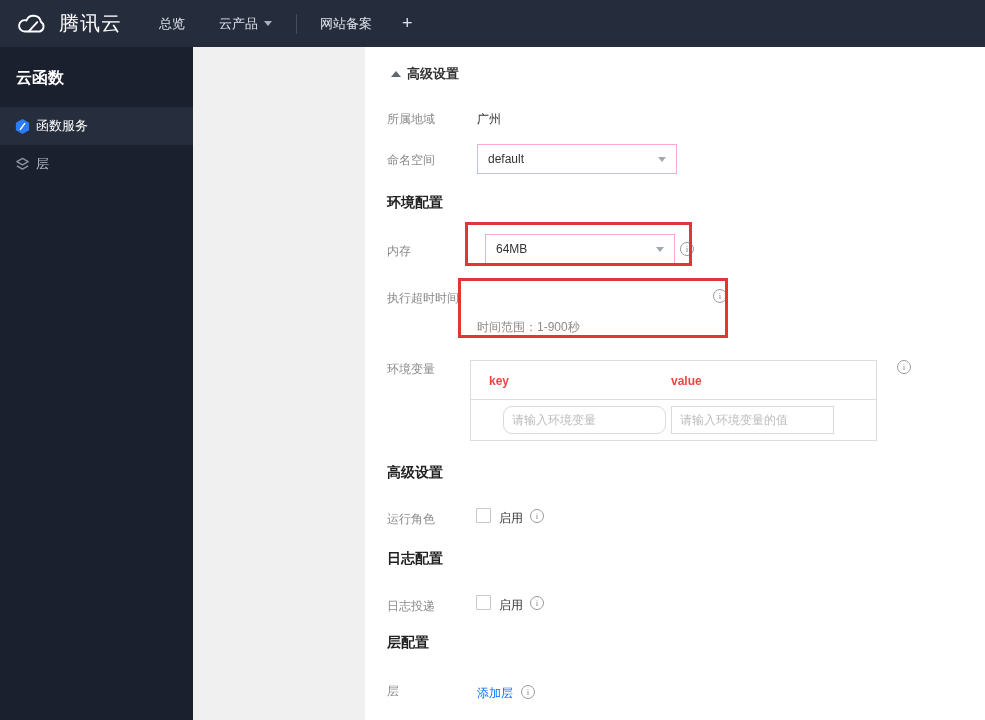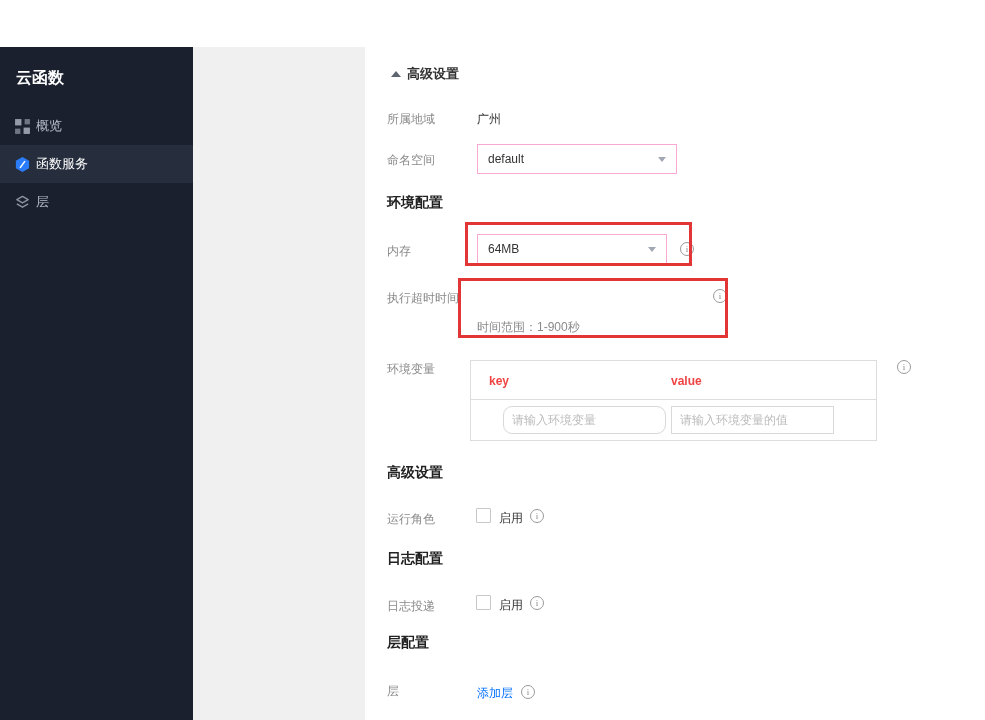--- a/index.html
+++ b/index.html
@@ -82,35 +82,43 @@
 
   .link { position: absolute; font-size: 12px; color: #006eff; text-decoration: none; cursor: pointer; }
 
   .redbox { position: absolute; border: 3px solid #e23535; z-index: 6; pointer-events: none; }
 </style>
 </head>
 <body>
 
 <div id="app">
 
+  <header id="topnav">
+    <div class="brand">
+      <span>
+        <svg viewBox="0 0 36 26" fill="none" stroke="#ffffff" stroke-width="2" stroke-linecap="round" stroke-linejoin="round">
+          <path d="M9.5 21.5 a6 6 0 1 1 1.6-11.7 a8 8 0 0 1 15.3 1.5 a5.6 5.6 0 0 1-1.2 10.2 H9.5 z"></path>
+          <path d="M22.5 11.5 L13.5 21.3"></path>
+        </svg>
+      </span>
+      <span class="brand-text">腾讯云</span>
+    </div>
+    <span class="nav-item nav-overview">总览</span>
+    <span class="nav-item nav-products">
+      <span>云产品</span>
+      <span class="nav-caret"></span>
+    </span>
+    <span class="nav-divider"></span>
+    <span class="nav-item nav-beian">网站备案</span>
+    <span class="nav-item nav-plus">+</span>
+  </header>
 
   <aside id="sidebar">
     <div class="side-title">云函数</div>
     <div class="menu">
-      <div class="menu-item">
-        <span class="mi-icon">
-          <svg viewBox="0 0 16 16">
-            <rect x="1" y="1" width="6" height="6" fill="#959ca8"></rect>
-            <rect x="10" y="1" width="5" height="5" fill="#6f7683"></rect>
-            <rect x="1" y="10" width="5" height="5" fill="#6f7683"></rect>
-            <rect x="9" y="9" width="6" height="6" fill="#959ca8"></rect>
-          </svg>
-        </span>
-        <span class="mi-label">概览</span>
-      </div>
       <div class="menu-item active">
         <span class="mi-icon">
           <svg viewBox="0 0 18 18">
             <polygon points="9,1 16,5 16,13 9,17 2,13 2,5" fill="#2b7cf8"></polygon>
             <line x1="11.6" y1="5.4" x2="6.4" y2="12.6" stroke="#ffffff" stroke-width="1.6"></line>
           </svg>
         </span>
         <span class="mi-label">函数服务</span>
       </div>
       <div class="menu-item">
@@ -139,21 +147,21 @@
 
     <span class="lbl" style="top:105px">命名空间</span>
     <div class="select" style="top:97px;left:112px;width:200px">
       <span>default</span>
       <span class="sel-caret"></span>
     </div>
 
     <h3 class="sec" style="top:147px">环境配置</h3>
 
     <span class="lbl" style="top:196px">内存</span>
-    <div class="select" style="top:187px;left:112px;width:190px">
+    <div class="select" style="top:187px;left:120px;width:190px">
       <span>64MB</span>
       <span class="sel-caret"></span>
     </div>
     <span class="info" style="top:195px;left:315px"></span>
     <div class="redbox" style="top:175px;left:100px;width:227px;height:44px"></div>
 
     <span class="lbl" style="top:243px">执行超时时间</span>
     <span class="info" style="top:242px;left:348px"></span>
     <span class="hint" style="top:272px;left:112px">时间范围：1-900秒</span>
     <div class="redbox" style="top:231px;left:93px;width:270px;height:60px"></div>

